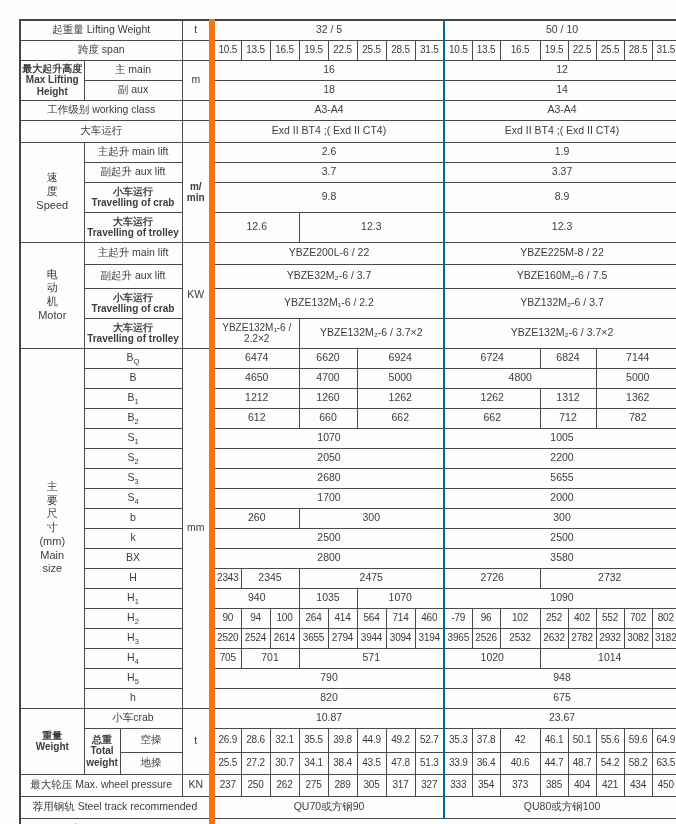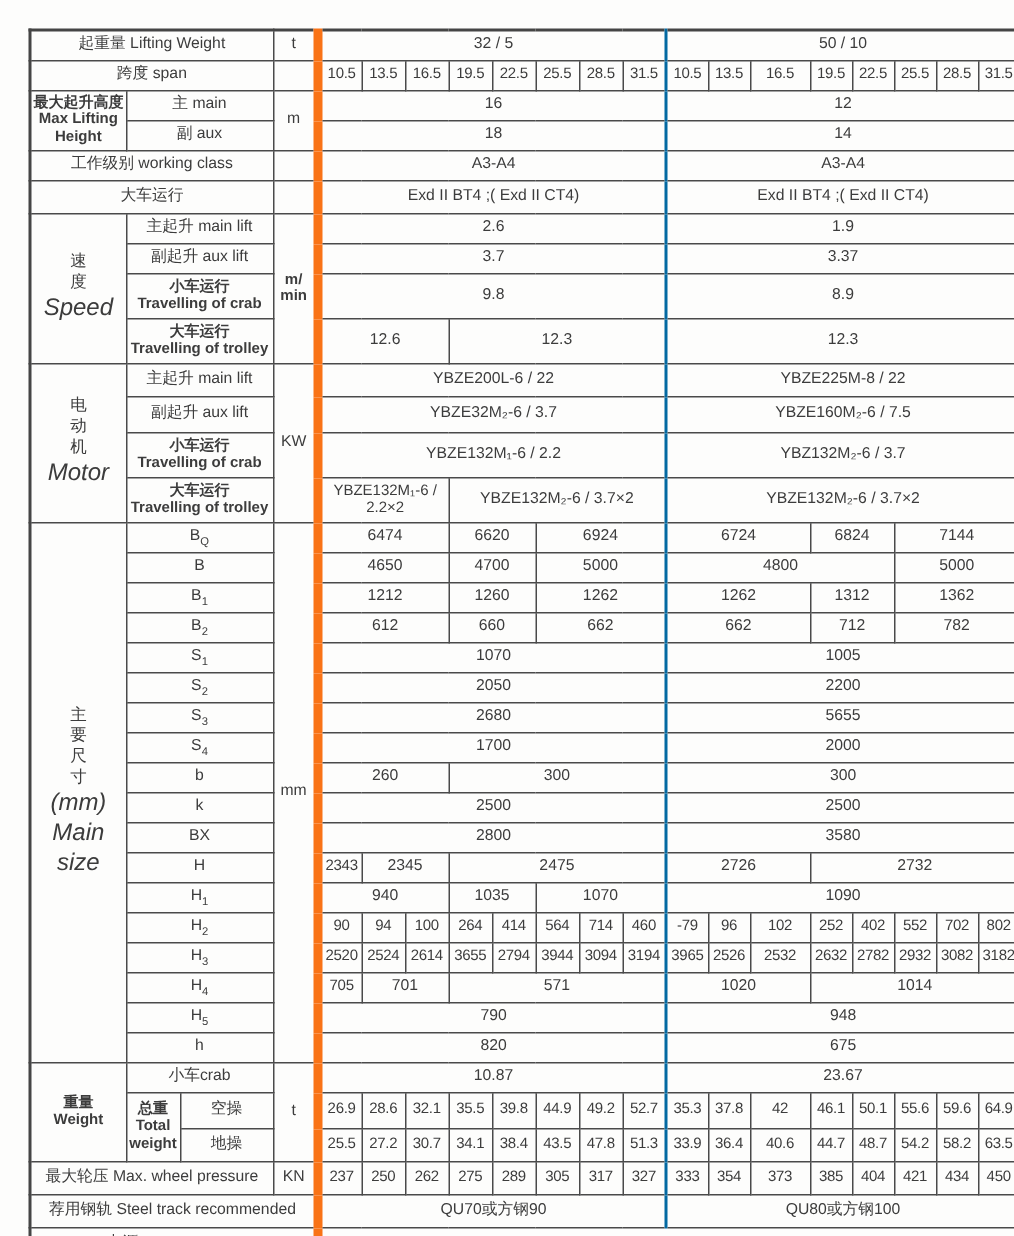--- a/index.html
+++ b/index.html
@@ -10,21 +10,21 @@
      font-size:10.5px;line-height:1.12;padding:0 1px;overflow:hidden;}
   tr{height:20px;}
   tr.h22{height:22px;}
   tr.h24{height:24px;}
   tr.h30{height:30px;}
   td.ds{border-left:6px solid #f97316;}   
   td.gs{border-left:2px solid #0369a1;}   
   td.sm{font-size:10px;letter-spacing:-0.2px;padding:0;}
   td.lbl{font-size:10.5px;}
   td.vlab div{line-height:1.25;font-size:11px;}
-  td.vlab div.en{font-size:16px;font-style:italic;}
+  td.vlab div.en{font-size:11px;}
   sub{font-size:7.5px;line-height:0;}
   .two div{line-height:1.15;font-size:10px;font-weight:bold;}
   .pre{white-space:pre;}
   .wrap{white-space:normal;word-break:break-word;font-size:10px;text-align:center;}
 </style>
 </head>
 <body>
 
 <div class="sheet">
 <table>

